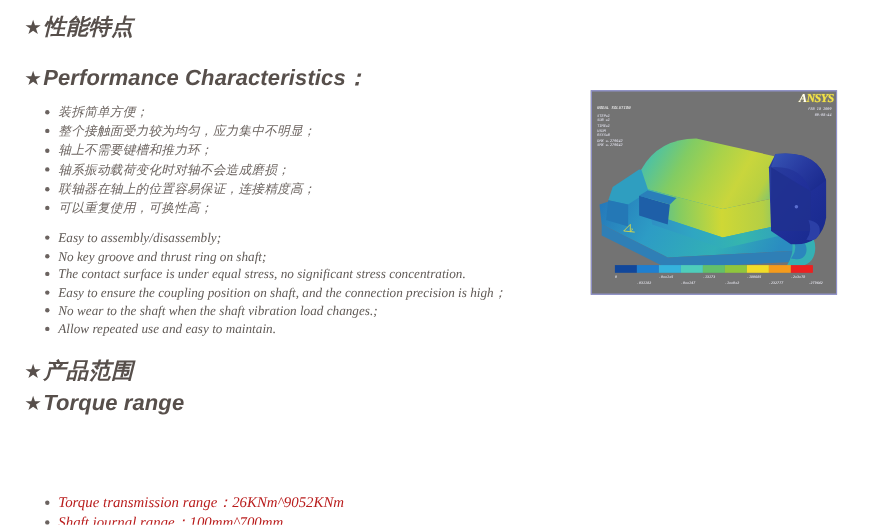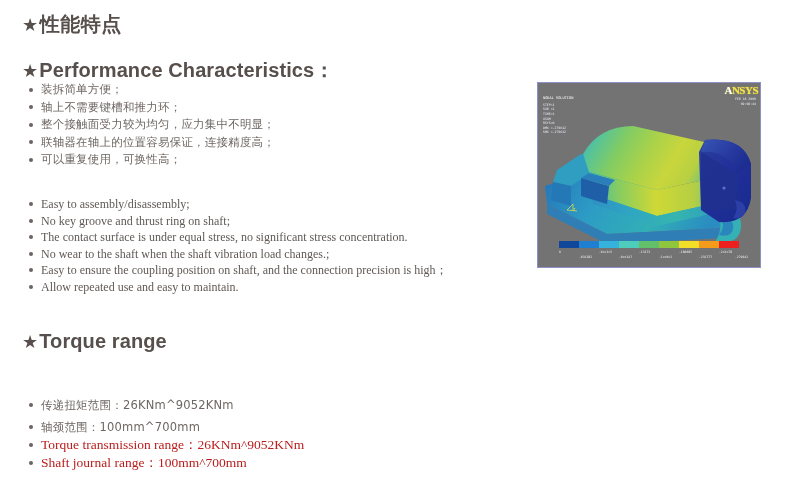--- a/index.html
+++ b/index.html
@@ -3,38 +3,38 @@
 <meta charset="utf-8">
 <style>
   html,body{margin:0;padding:0;}
   body{
     width:811px;height:477px;
     background:#ffffff;
     font-family:"Liberation Sans","DejaVu Sans",sans-serif;
     overflow:hidden;
     position:relative;
   }
-  .page{position:relative;width:811px;height:382px;}
+  .page{position:relative;width:811px;height:382px;font-style:italic;}
 
   
   .section{position:absolute;}
   .h-cn{
     font-family:"DejaVu Sans","Liberation Sans",sans-serif;
     font-size:20px;font-weight:bold;color:#574f4b;
     letter-spacing:0.5px;line-height:24px;white-space:nowrap;
   }
   .h-en{
     font-family:"Liberation Sans","DejaVu Sans",sans-serif;
     font-size:20px;font-weight:bold;color:#574f4b;
     letter-spacing:0.1px;line-height:26px;white-space:nowrap;
   }
   .star{font-size:18px;display:inline-block;margin-right:1px;}
 
   
-  ul.blist{list-style:none;margin:0;padding:0;}
+  ul.blist{list-style:none;margin:12px;padding:0;}
   ul.blist li{
     position:relative;padding-left:13px;white-space:nowrap;
   }
   ul.blist li::before{
     content:"";position:absolute;left:1px;top:50%;
     width:4px;height:4px;margin-top:-2px;border-radius:50%;
     background:#6b6360;
   }
   .cn-list li{
     font-family:"DejaVu Sans","Liberation Sans",sans-serif;
@@ -122,43 +122,41 @@
 
   <div class="section" style="left:22px;top:12px;">
 
     <div class="h-cn"><span class="star">★</span><span>性能特点</span></div>
 
     <div class="h-en" style="margin-top:20px;"><span class="star">★</span><span>Performance Characteristics：</span></div>
   </div>
 
   <ul class="blist cn-list" style="position:absolute;left:28px;top:81px;">
     <li><span>装拆简单方便；</span></li>
+    <li><span>整个接触面受力较为均匀，应力集中不明显；</span></li>
     <li><span>轴上不需要键槽和推力环；</span></li>
-    <li><span>整个接触面受力较为均匀，应力集中不明显；</span></li>
+    <li><span>轴系振动载荷变化时对轴不会造成磨损；</span></li>
     <li><span>联轴器在轴上的位置容易保证，连接精度高；</span></li>
     <li><span>可以重复使用，可换性高；</span></li>
   </ul>
 
   <ul class="blist en-list" style="position:absolute;left:28px;top:196px;">
     <li><span>Easy to assembly/disassembly;</span></li>
     <li><span>No key groove and thrust ring on shaft;</span></li>
     <li><span>The contact surface is under equal stress, no significant stress concentration.</span></li>
+    <li><span>Easy to ensure the coupling position on shaft, and the connection precision is high；</span></li>
     <li><span>No wear to the shaft when the shaft vibration load changes.;</span></li>
-    <li><span>Easy to ensure the coupling position on shaft, and the connection precision is high；</span></li>
     <li><span>Allow repeated use and easy to maintain.</span></li>
   </ul>
 
   <div class="section" style="left:22px;top:325px;">
+    <div class="h-cn"><span class="star">★</span><span>产品范围</span></div>
     <div class="h-en" style="margin-top:3px;"><span class="star">★</span><span>Torque range</span></div>
   </div>
 
-  <ul class="blist rng-cn" style="position:absolute;left:28px;top:394px;">
-    <li><span>传递扭矩范围：26KNm^9052KNm</span></li>
-    <li><span>轴颈范围：100mm^700mm</span></li>
-  </ul>
 
   <ul class="blist rng-en" style="position:absolute;left:28px;top:436px;">
     <li><span>Torque transmission range：26KNm^9052KNm</span></li>
     <li><span>Shaft journal range：100mm^700mm</span></li>
   </ul>
 
   <div class="fea-wrap">
     <div class="fea-plot">
 
       <div class="ansys-logo"><span class="a1">A</span><span>NSYS</span></div>

